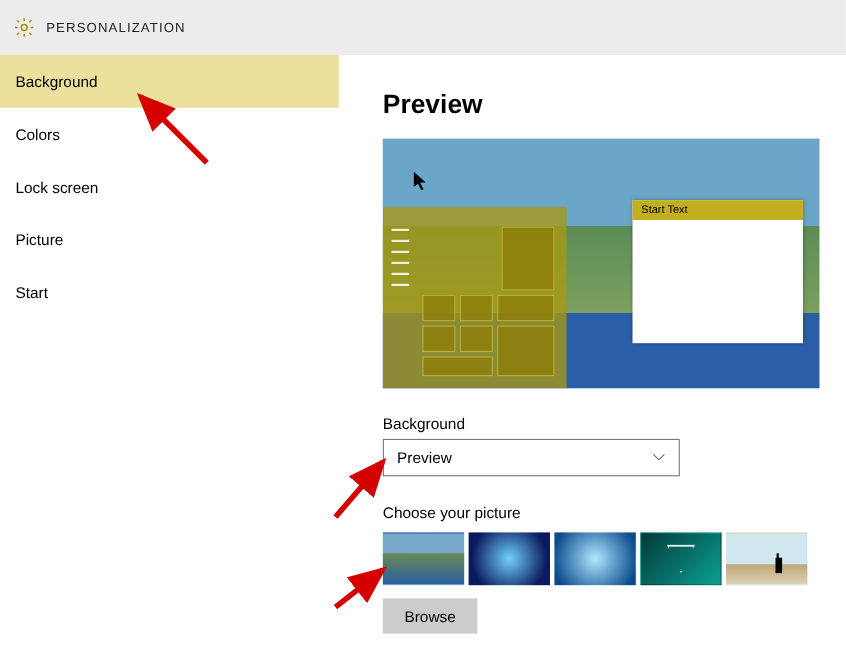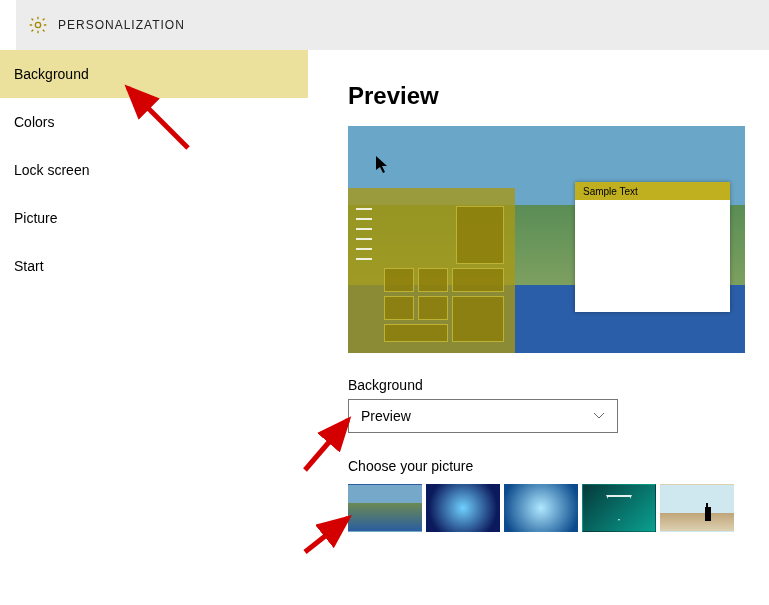--- a/index.html
+++ b/index.html
@@ -1,20 +1,20 @@
 <!DOCTYPE html>
 <html><head>
 <meta charset="utf-8">
 <style>
   * { box-sizing: border-box; margin: 0; padding: 0; font-family: "Segoe UI", Arial, sans-serif; }
   body { width: 769px; height: 605px; background: #fff; position: relative; overflow: hidden; }
 
   .header {
     height: 50px; display: flex; align-items: center; padding: 0 12px;
-    background: #ececec; position: relative; margin-left: 16px;
+    background: #ececec; position: relative;
   }
   .gear {
     width: 20px; height: 20px; color: #a58a00; display: flex;
     align-items: center; justify-content: center; margin-right: 10px;
   }
   .header-title { font-size: 12px; letter-spacing: 1px; color: #222; }
   .search-box {
     position: absolute; right: 0; top: 10px; height: 28px; width: 72px;
     border: 1px solid #888; background: #fff; padding: 0 8px; display: flex;
     align-items: center; font-size: 13px; color: #666; overflow:hidden; white-space:nowrap;
@@ -162,21 +162,21 @@
         <div class="tile t4"></div>
         <div class="tile t5"></div>
         <div class="tile t6"></div>
         <div class="tile t7"></div>
         <div class="tile t8"></div>
         <div class="tile t9"></div>
       </div>
     </div>
     <div class="sample-window">
       <div class="sample-bar">
-        <span>Sample Text</span>
+        <span>Start Text</span>
       </div>
     </div>
   </div>
 
   <div class="background-label">Background</div>
   <div class="dropdown">
     <span>Preview</span>
     <span class="chevron">
       <svg width="12" height="12" viewBox="0 0 12 12">
           <path d="M1 4 L6 9 L11 4" fill="none" stroke="#666" stroke-width="1"></path>
@@ -186,20 +186,23 @@
 
   <div class="choose-label">Choose your picture</div>
   <div class="thumbs">
     <div class="thumb th1"></div>
     <div class="thumb th2"></div>
     <div class="thumb th3"></div>
     <div class="thumb th4"></div>
     <div class="thumb th5"></div>
   </div>
 
+  <button class="browse-btn">
+    <span>Browse</span>
+  </button>
 </div>
 
 <div class="arrow" style="left:118px; top:78px;">
   <svg width="80" height="80">
     <defs>
         <marker id="ah1" markerWidth="8" markerHeight="8" refX="6" refY="3" orient="auto">
           <path d="M0,0 L7,3 L0,6 Z" fill="#d40000"></path>
         </marker>
       </defs>
     <path d="M70 70 L10 10" stroke="#d40000" stroke-width="5" fill="none" marker-end="url(#ah1)"></path>

